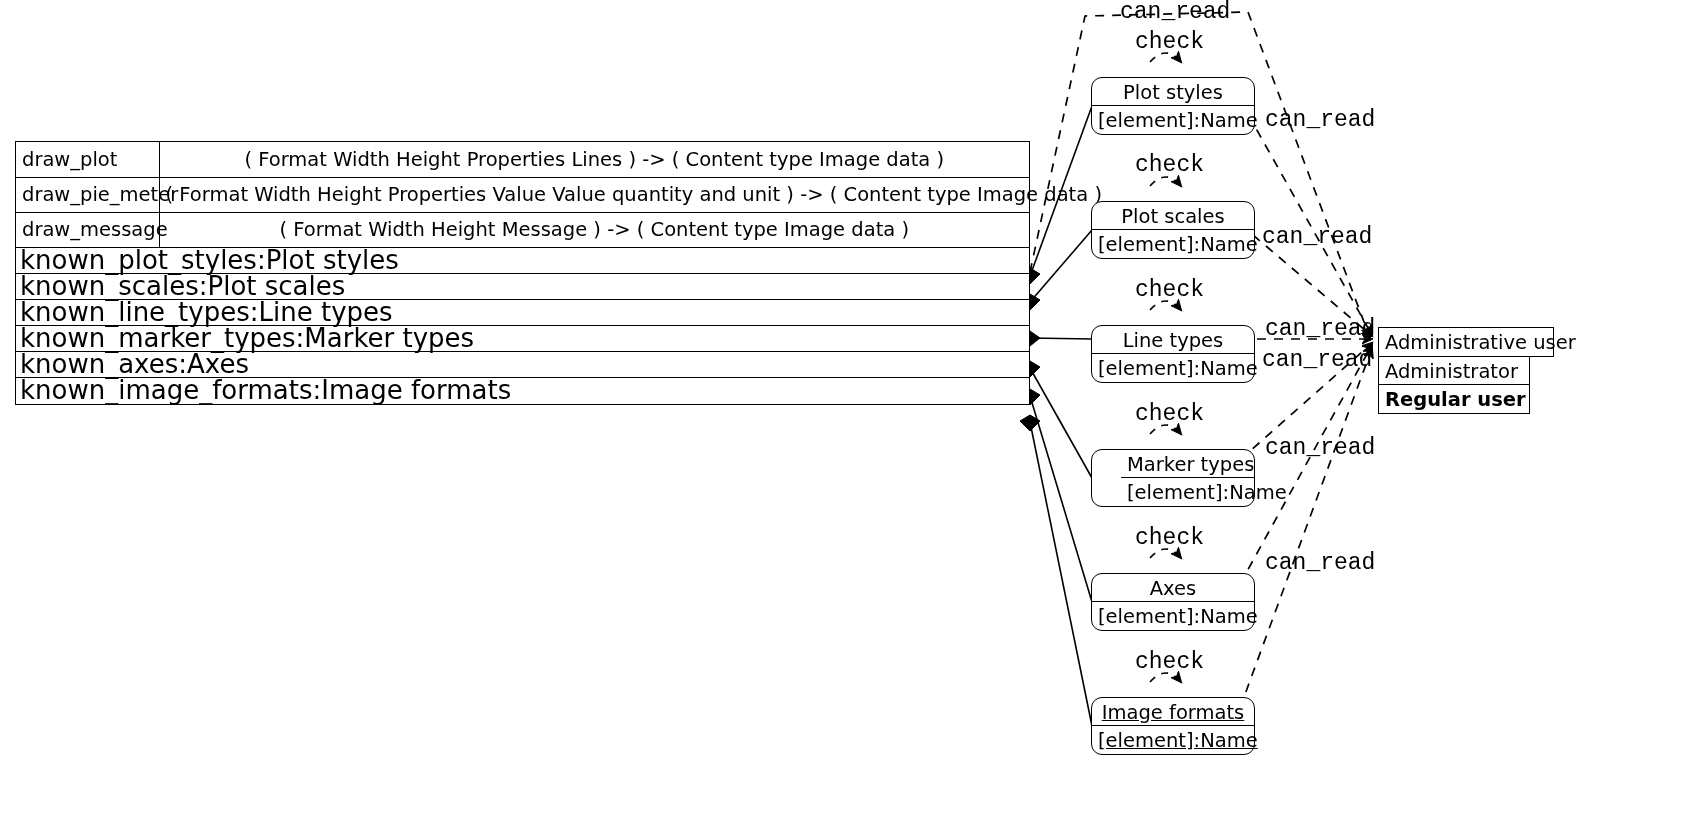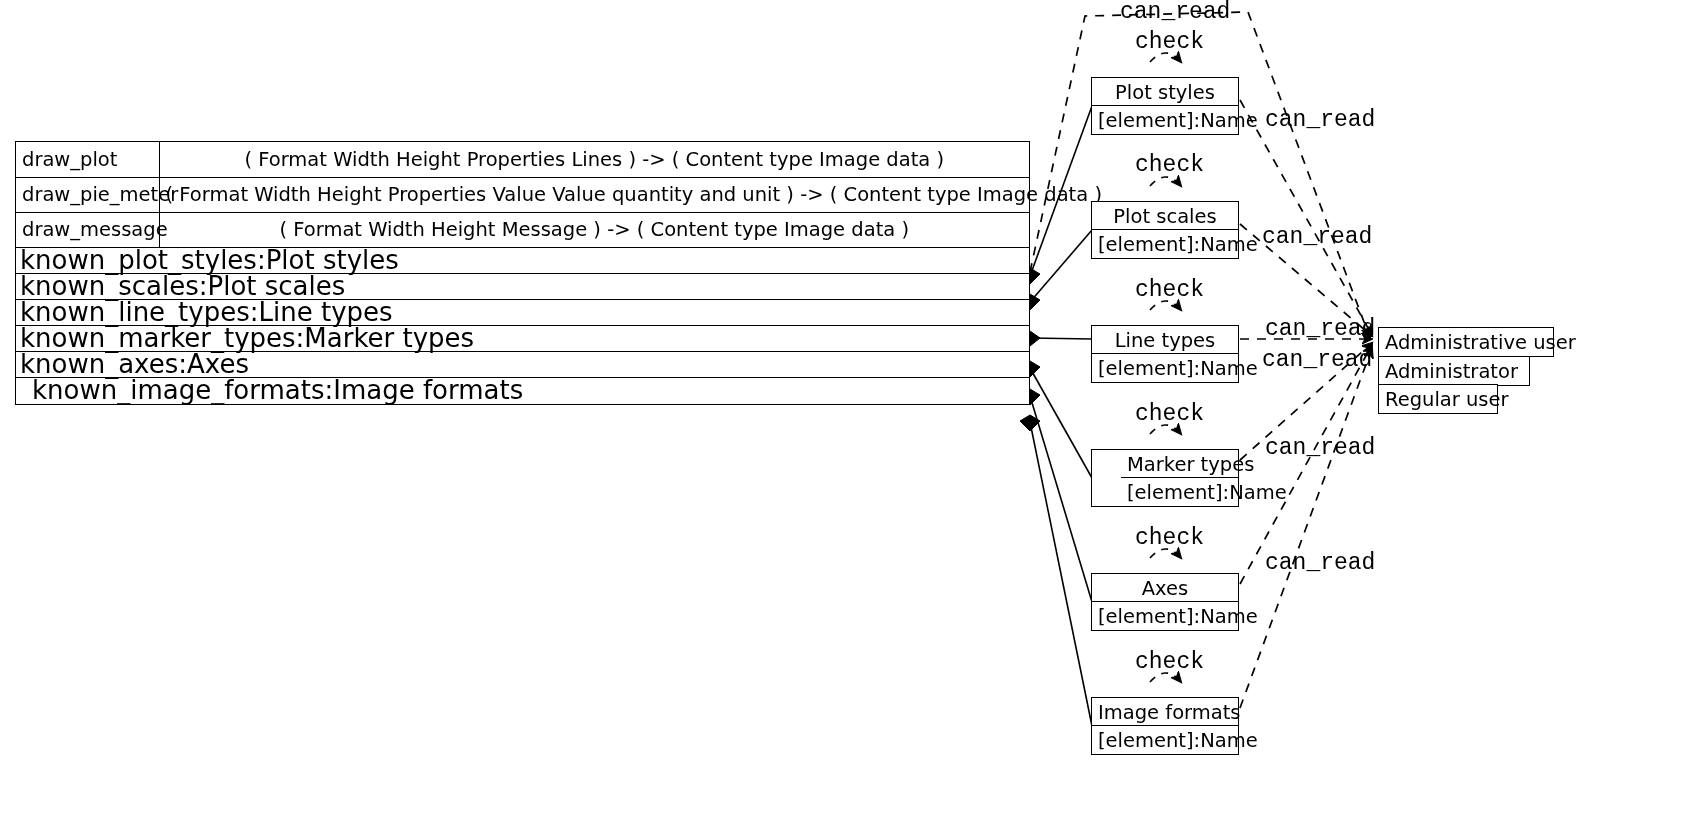--- a/index.html
+++ b/index.html
@@ -35,24 +35,24 @@
     border-bottom:1.5px solid #000;
     font-size:19.5px;height:35px;padding:0 6px;white-space:nowrap;
     box-sizing:border-box;vertical-align:middle;
   }
   #renderer td.mname{width:143px;border-right:1.5px solid #000;}
   #renderer td.msig{text-align:center;margin-top:44px;}
   #renderer .attr{
     border-bottom:1.5px solid #000;font-size:26px;height:26px;line-height:24px;
     padding:0 4px;white-space:nowrap;box-sizing:border-box;
   }
-  #renderer .attr:last-child{border-bottom:none;margin-left:12px;}
-
-  
-  .enumbox{width:148px;}
+  #renderer .attr:last-child{border-bottom:none;}
+
+  
+  .enumbox{width:164px;border-radius:11px;}
   .enumbox .cell{text-align:center;}
   .enumbox .cell.lit{text-align:left;}
 
   
   #actor{position:absolute;left:1378px;top:327px;}
   #actor .cell{white-space:nowrap;}
 
   
   .elabel{
     position:absolute;
@@ -165,33 +165,33 @@
     <div class="cell lit">[element]:Name</div>
   </div>
   <div class="box enumbox" style="left:1091px;top:449px;padding-left:29px;">
     <div class="cell">Marker types</div>
     <div class="cell lit">[element]:Name</div>
   </div>
   <div class="box enumbox" style="left:1091px;top:573px;">
     <div class="cell">Axes</div>
     <div class="cell lit">[element]:Name</div>
   </div>
-  <div class="box enumbox" style="left:1091px;top:697px;">
+  <div class="box enumbox" style="left:1091px;top:697px;text-decoration:underline;">
     <div class="cell">Image formats</div>
     <div class="cell lit">[element]:Name</div>
   </div>
 
   <div id="actor">
     <div class="box" style="position:relative;left:0;top:0;width:176px;">
       <div class="cell lit">Administrative user</div>
     </div>
     <div class="box" style="position:relative;left:0;top:-1.5px;width:152px;">
       <div class="cell lit">Administrator</div>
     </div>
-    <div class="box" style="position:relative;left:0;top:-3px;width:120px;">
+    <div class="box" style="position:relative;left:0;top:-3px;width:152px;font-weight:bold;">
       <div class="cell lit">Regular user</div>
     </div>
   </div>
 
   <div class="elabel" style="left:1135px;top:33px;">check</div>
   <div class="elabel" style="left:1135px;top:156px;">check</div>
   <div class="elabel" style="left:1135px;top:281px;">check</div>
   <div class="elabel" style="left:1135px;top:405px;">check</div>
   <div class="elabel" style="left:1135px;top:529px;">check</div>
   <div class="elabel" style="left:1135px;top:653px;">check</div>

